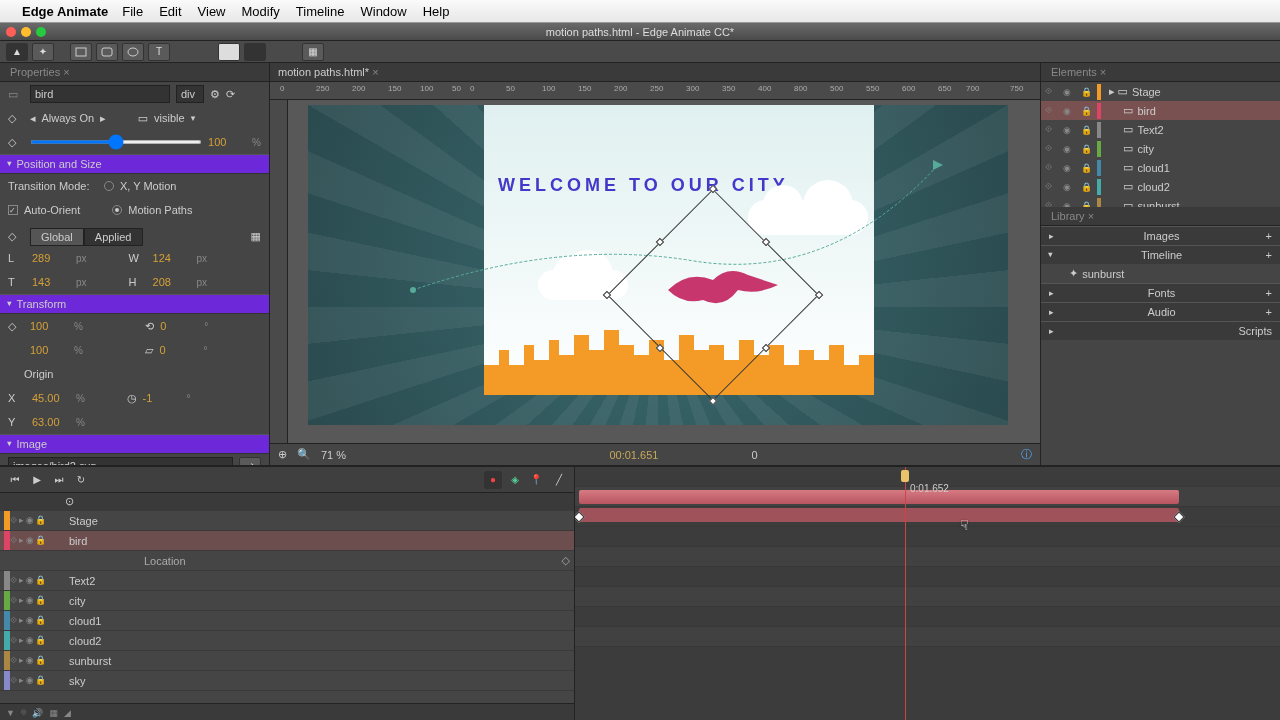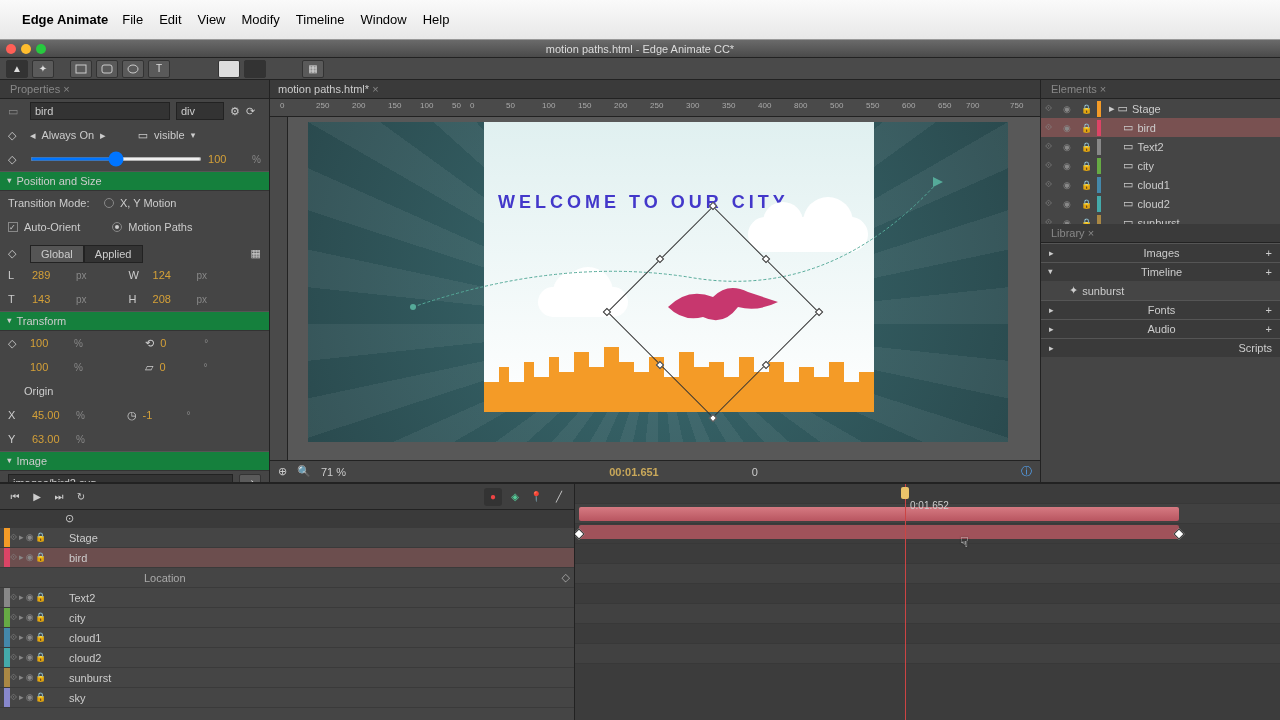--- a/index.html
+++ b/index.html
@@ -1,18 +1,18 @@
 <!DOCTYPE html>
 <html><head>
 <meta charset="utf-8">
 <style>
 * { margin: 0; padding: 0; box-sizing: border-box; font-family: -apple-system, "Lucida Grande", sans-serif; user-select: none; }
 body { background: #3e3e3e; color: #ccc; font-size: 11px; overflow: hidden; width: 1280px; height: 720px; }
 
-.menubar { background: linear-gradient(#fafafa, #e8e8e8); height: 40px; display: flex; align-items: center; padding: 0 10px; border-bottom: 1px solid #999; color: #000; }
+.menubar { background: linear-gradient(#fafafa, #e8e8e8); height: 23px; display: flex; align-items: center; padding: 0 10px; border-bottom: 1px solid #999; color: #000; }
 .menubar .apple { font-size: 14px; margin-right: 12px; }
 .menubar .appname { font-weight: bold; margin-right: 14px; font-size: 13px; }
 .menubar .menuitem { margin-right: 16px; font-size: 13px; }
 
 .titlebar { background: linear-gradient(#6a6a6a, #4a4a4a); height: 18px; display: flex; align-items: center; justify-content: center; color: #ddd; font-size: 11px; border-bottom: 1px solid #222; position: relative; }
 .traffic-lights { position: absolute; left: 6px; display: flex; gap: 5px; }
 .traffic-lights span { width: 10px; height: 10px; border-radius: 50%; display: inline-block; }
 .tl-red { background: #ff5f56; }
 .tl-yellow { background: #ffbd2e; }
 .tl-green { background: #27c93f; }
@@ -24,21 +24,21 @@
 
 .main-area { display: flex; height: 402px; }
 
 .left-panel { width: 270px; background: #454545; border-right: 1px solid #222; overflow: hidden; display: flex; flex-direction: column; }
 .panel-tab { background: #3a3a3a; padding: 3px 8px; font-size: 11px; border-bottom: 1px solid #222; display: flex; align-items: center; }
 .panel-tab span { margin-left: 2px; color: #888; }
 
 .props-row { display: flex; align-items: center; padding: 3px 8px; min-height: 24px; gap: 6px; }
 .props-input { background: #333; border: 1px solid #222; color: #ccc; padding: 2px 4px; font-size: 11px; }
 .elem-name { width: 140px; }
-.props-section { background: #15803d; padding: 3px 8px; font-size: 11px; border-top: 1px solid #555; border-bottom: 1px solid #333; display: flex; align-items: center; }
+.props-section { background: #6d28d9; padding: 3px 8px; font-size: 11px; border-top: 1px solid #555; border-bottom: 1px solid #333; display: flex; align-items: center; }
 .props-section::before { content: "▸"; margin-right: 4px; font-size: 9px; transform: rotate(90deg); display: inline-block; }
 .prop-label { width: 18px; font-size: 11px; }
 .prop-value { color: #d4a038; font-size: 11px; width: 38px; }
 .prop-unit { color: #888; font-size: 10px; }
 .radio { width: 10px; height: 10px; border-radius: 50%; border: 1px solid #888; display: inline-block; }
 .radio.on::after { content: ""; display: block; width: 4px; height: 4px; background: #ccc; border-radius: 50%; margin: 2px; }
 .checkbox { width: 10px; height: 10px; border: 1px solid #888; display: inline-block; }
 .checkbox.on::after { content: "✓"; font-size: 8px; color: #ccc; position: relative; top: -3px; }
 .pill-btns { display: flex; }
 .pill { padding: 2px 10px; background: #333; border: 1px solid #222; font-size: 11px; }
@@ -175,21 +175,21 @@
 <div class="main-area">
 
   <div class="left-panel">
     <div class="panel-tab">
         <span>Properties</span>
         <span style="margin-left:3px">×</span>
       </div>
     <div class="props-row">
       <span style="width:16px;color:#888">▭</span>
       <input class="props-input elem-name" value="bird" style="">
-      <span class="props-input" style="width:48px">div</span>
+      <span class="props-input" style="width:28px">div</span>
       <span>⚙</span>
       <span>⟳</span>
     </div>
     <div class="props-row">
       <span style="width:16px">◇</span>
       <span>◂</span>
       <span>Always On</span>
       <span>▸</span>
       <span style="width:20px"></span>
       <span>▭</span>
@@ -355,21 +355,21 @@
             <div class="h h7"></div>
             <div class="h h8"></div>
         </div>
       </div>
     </div>
     <div class="status-bar">
       <span>⊕</span>
       <span>🔍</span>
       <span>71 %</span>
       <span style="flex:1"></span>
-      <span style="color:#c9a85a;font-weight:bold">00:01.651</span>
+      <span style="color:#c9a85a;font-weight:normal">00:01.651</span>
       <span style="flex:0.3"></span>
       <span>0</span>
       <span style="flex:1"></span>
       <span style="color:#5af">ⓘ</span>
     </div>
   </div>
 
   <div class="right-panel">
     <div class="panel-tab">
         <span>Elements</span>

